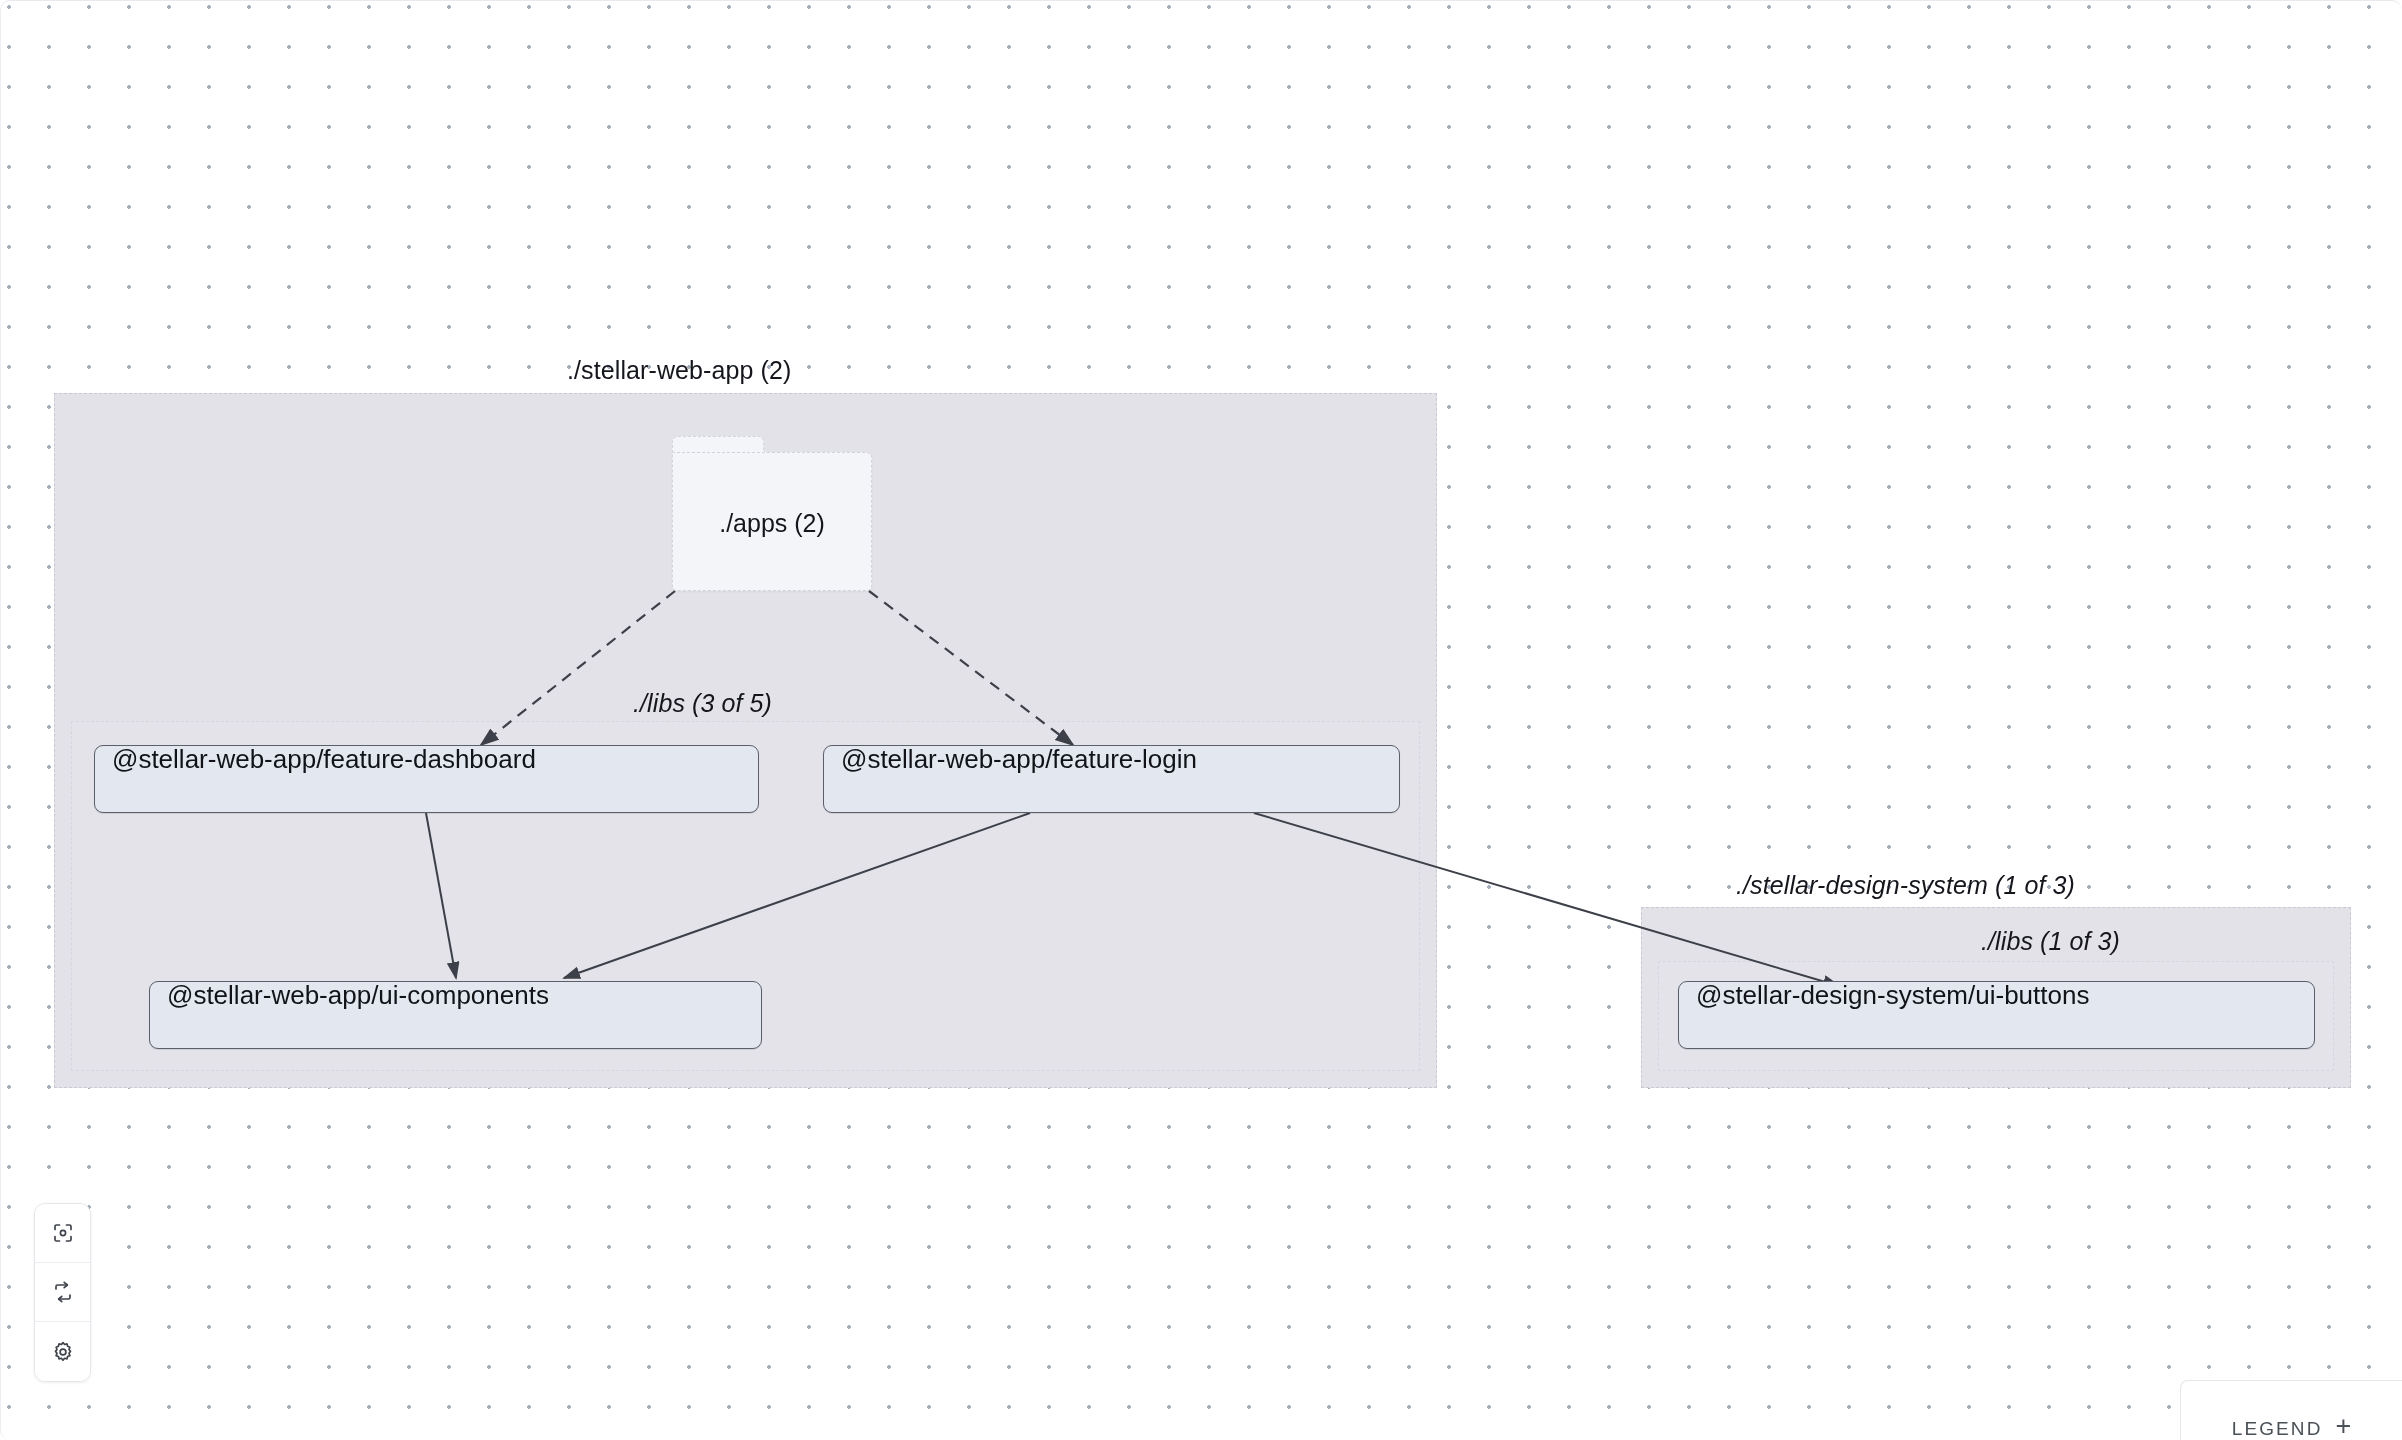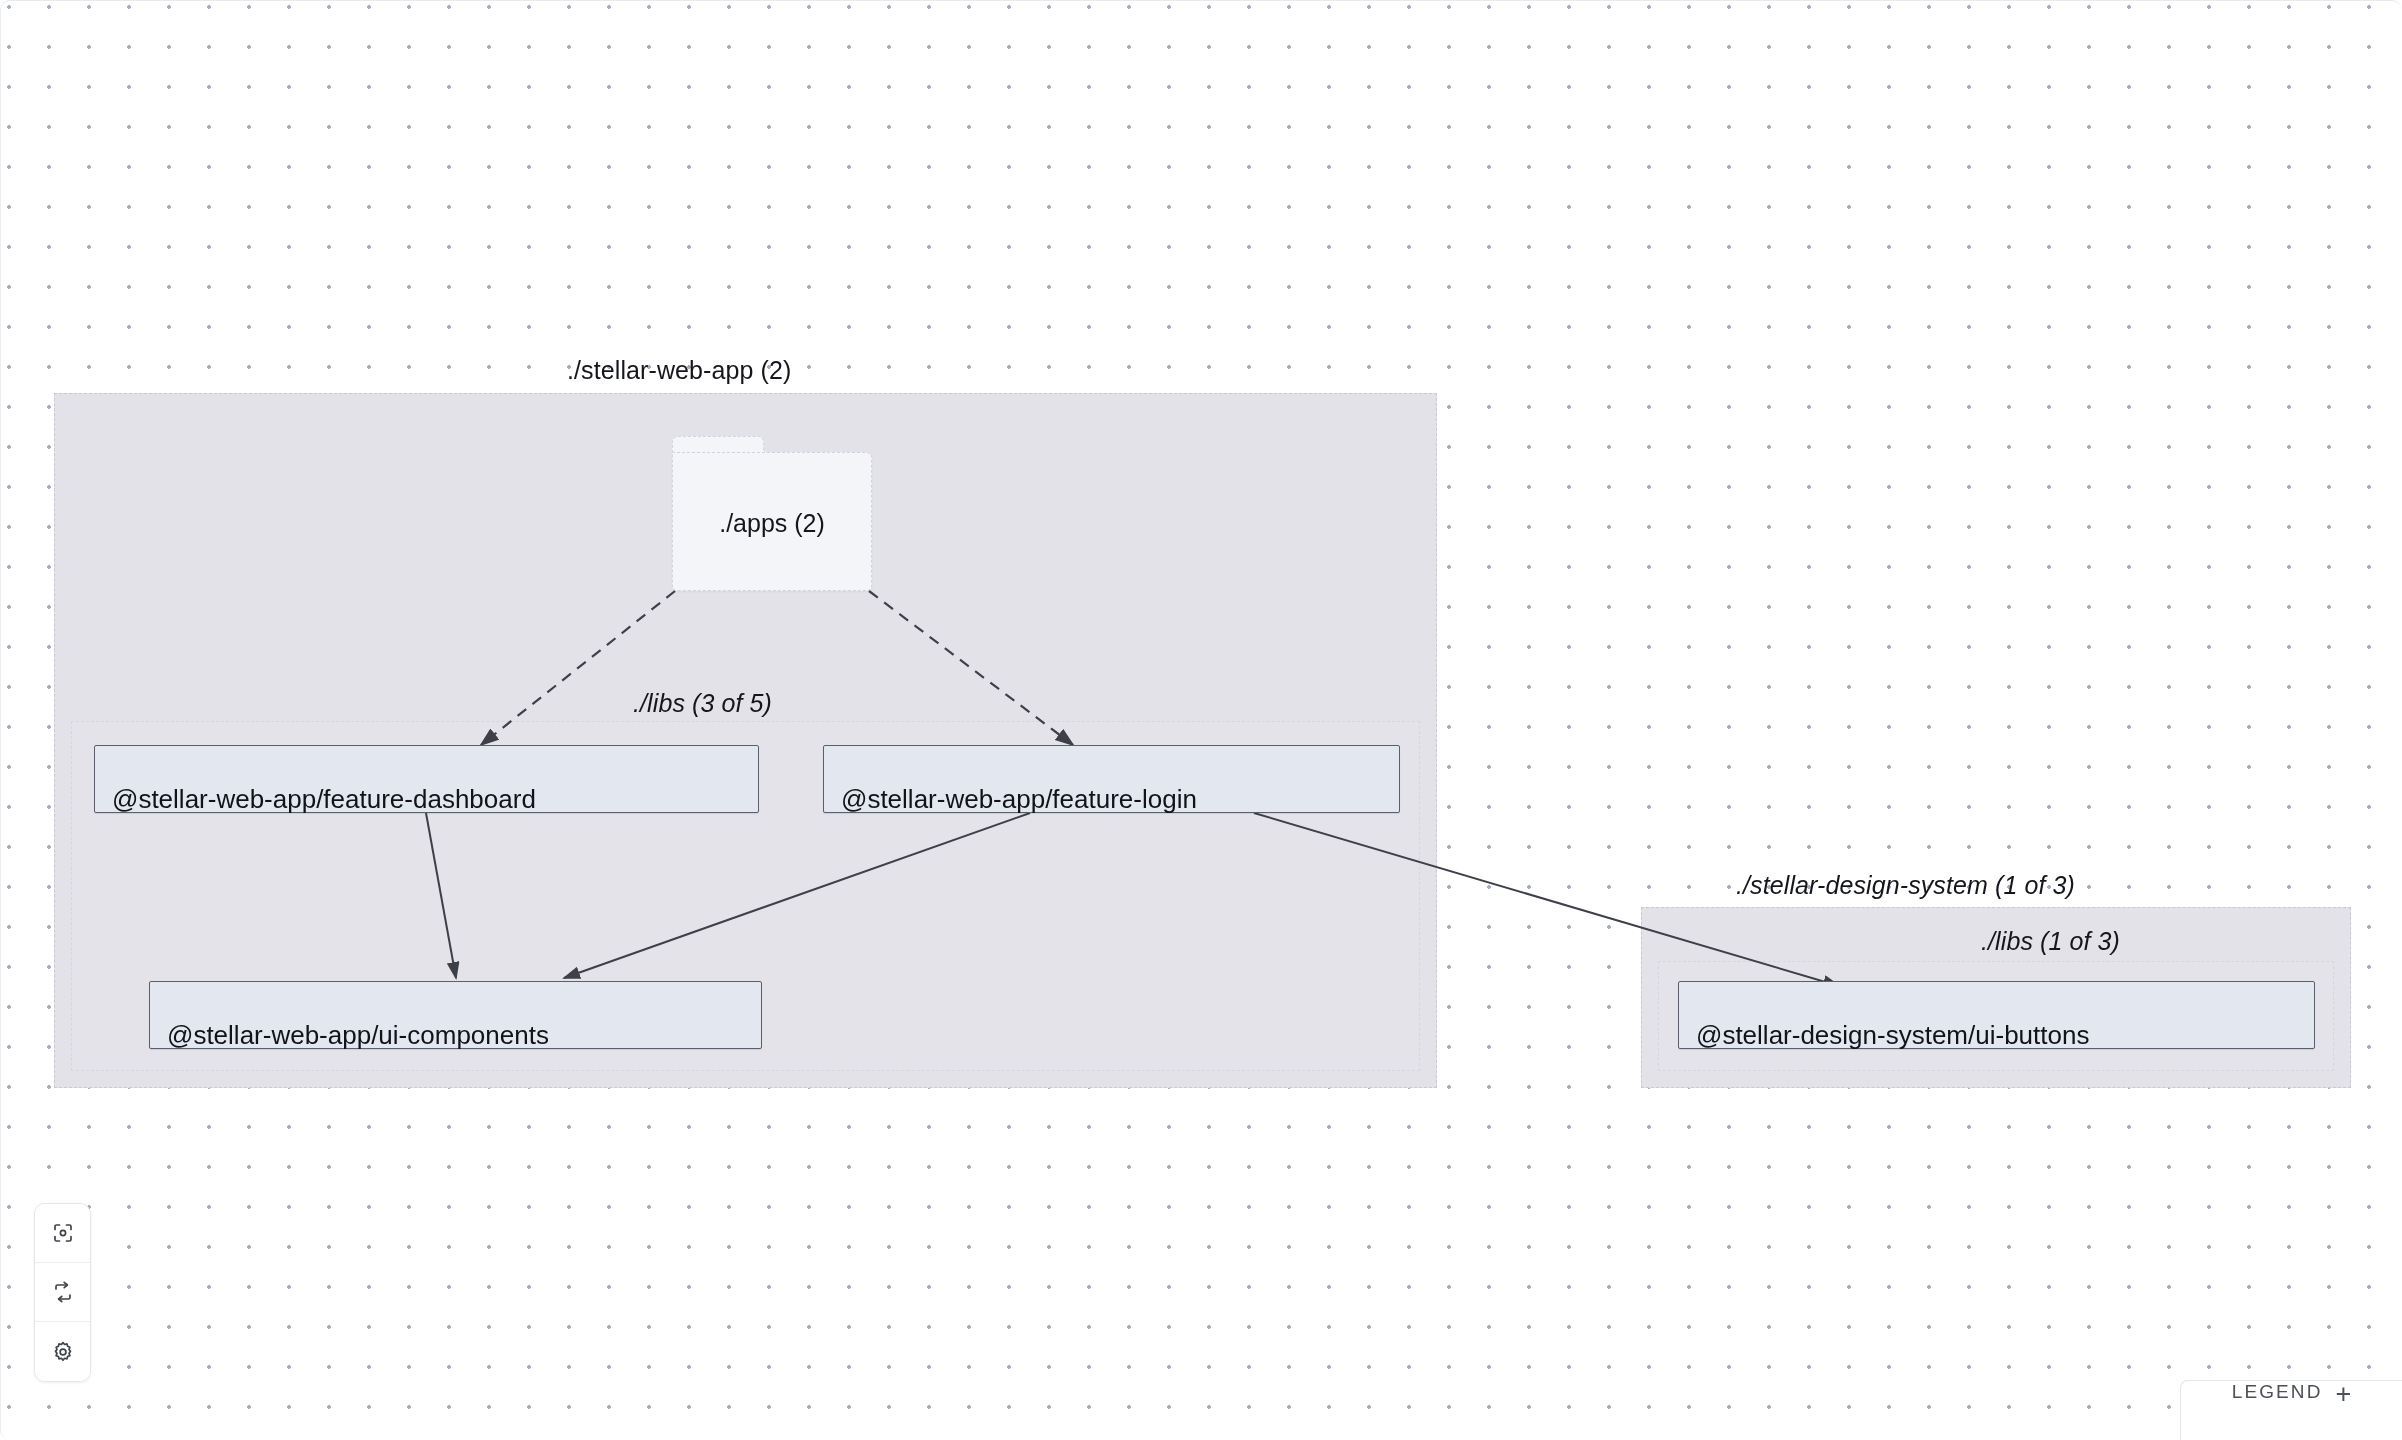--- a/index.html
+++ b/index.html
@@ -55,26 +55,26 @@
     line-height: 30px;
     color: #14161c;
     letter-spacing: 0.1px;
     z-index: 6;
   }
 
   
   .node {
     position: absolute;
     display: flex;
-    align-items: flex-end;
+    align-items: flex-start;
     justify-content: flex-start;
     padding: 0 17px;
     background: #e3e7f0;
     border: 1.4px solid #5b5f6b;
-    border-radius: 2px;
+    border-radius: 9px;
     box-shadow: 0 1px 1px rgba(20,22,28,0.10);
     font-size: 26px;
     line-height: 1;
     color: #111319;
     white-space: nowrap;
     z-index: 8;
     cursor: pointer;
   }
 
   
@@ -141,21 +141,21 @@
     position: absolute;
     right: 0;
     bottom: 0;
     min-width: 222px;
     height: 60px;
     background: #ffffff;
     border-left: 1px solid #e4e6ea;
     border-top: 1px solid #e4e6ea;
     border-radius: 8px 0 0 0;
     display: flex;
-    align-items: flex-start;
+    align-items: flex-end;
     justify-content: center;
     gap: 13px;
     z-index: 30;
     cursor: pointer;
   }
   #legend-panel .legend-text {
     font-size: 19px;
     letter-spacing: 2.1px;
     color: #4b5057;
   }

